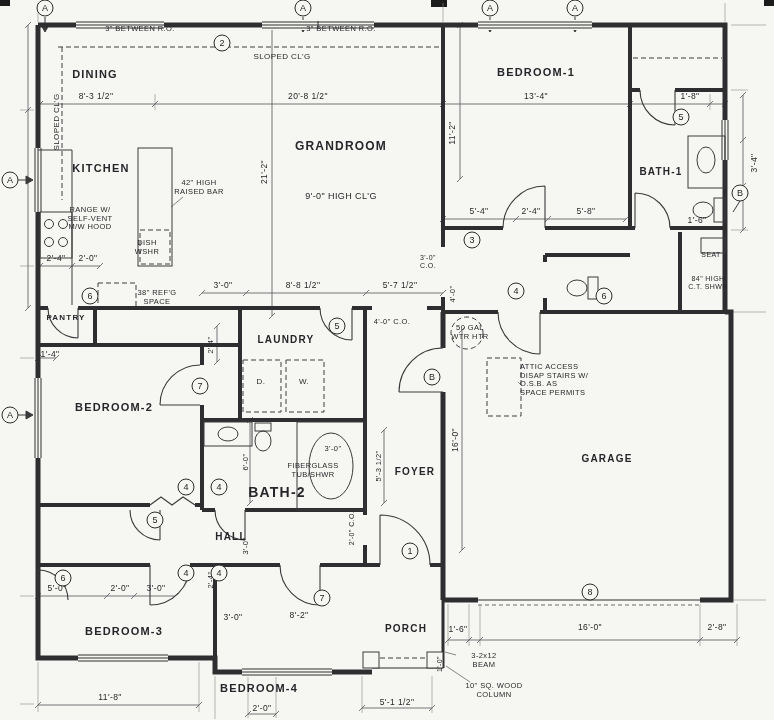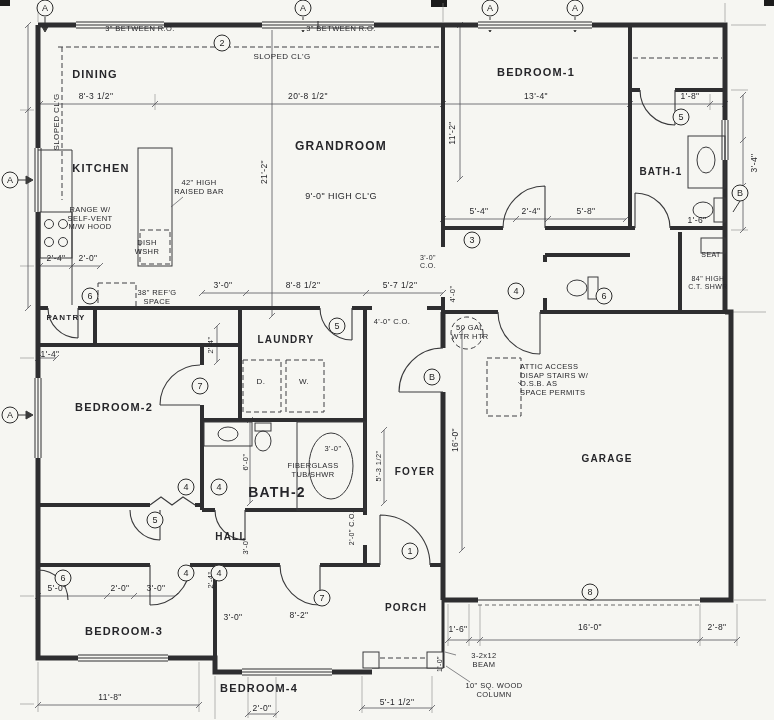--- a/index.html
+++ b/index.html
@@ -208,21 +208,21 @@
       <div class="lbl room" style="left: 661px; top: 172px; font-size: 10px; transform: translate(-50%, -50%);">BATH-1</div>
       <div class="lbl room" style="left: 66px; top: 318px; font-size: 8px; transform: translate(-50%, -50%); text-align: center;">PANTRY</div>
       <div class="lbl room" style="left: 286px; top: 340px; font-size: 10px; transform: translate(-50%, -50%); text-align: center;">LAUNDRY</div>
       <div class="lbl room" style="left: 114px; top: 407px; font-size: 11px; transform: translate(-50%, -50%);">BEDROOM-2</div>
       <div class="lbl room" style="left: 277px; top: 492px; font-size: 14px; transform: translate(-50%, -50%);">BATH-2</div>
       <div class="lbl room" style="left: 231px; top: 537px; font-size: 10px; transform: translate(-50%, -50%);">HALL</div>
       <div class="lbl room" style="left: 415px; top: 472px; font-size: 10px; transform: translate(-50%, -50%);">FOYER</div>
       <div class="lbl room" style="left: 607px; top: 443px; font-size: 10px; transform: translate(-50%, -50%); margin-top: 16px;">GARAGE</div>
       <div class="lbl room" style="left: 124px; top: 631px; font-size: 11px; transform: translate(-50%, -50%);">BEDROOM-3</div>
       <div class="lbl room" style="left: 259px; top: 688px; font-size: 11px; transform: translate(-50%, -50%);">BEDROOM-4</div>
-      <div class="lbl room" style="left: 406px; top: 608px; font-size: 10px; transform: translate(-50%, -50%);">PORCH</div>
+      <div class="lbl room" style="left: 406px; top: 629px; font-size: 10px; transform: translate(-50%, -50%);">PORCH</div>
       <div class="lbl" style="left: 341px; top: 196px; font-size: 9px; transform: translate(-50%, -50%);">9'-0" HIGH CL'G</div>
       <div class="lbl" style="left: 140px; top: 29px; font-size: 7.5px; transform: translate(-50%, -50%);">3" BETWEEN R.O.</div>
       <div class="lbl" style="left: 341px; top: 29px; font-size: 7.5px; transform: translate(-50%, -50%);">3" BETWEEN R.O.</div>
       <div class="lbl" style="left: 282px; top: 57px; font-size: 8px; transform: translate(-50%, -50%);">SLOPED CL'G</div>
       <div class="lbl" style="left: 57px; top: 122px; font-size: 8px; transform: translate(-50%, -50%) rotate(-90deg);">SLOPED CL'G</div>
       <div class="lbl" style="left: 199px; top: 188px; font-size: 7.5px; transform: translate(-50%, -50%);">42" HIGH
 RAISED BAR</div>
       <div class="lbl" style="left: 90px; top: 219px; font-size: 7.5px; transform: translate(-50%, -50%);">RANGE W/
 SELF-VENT
 M/W HOOD</div>

